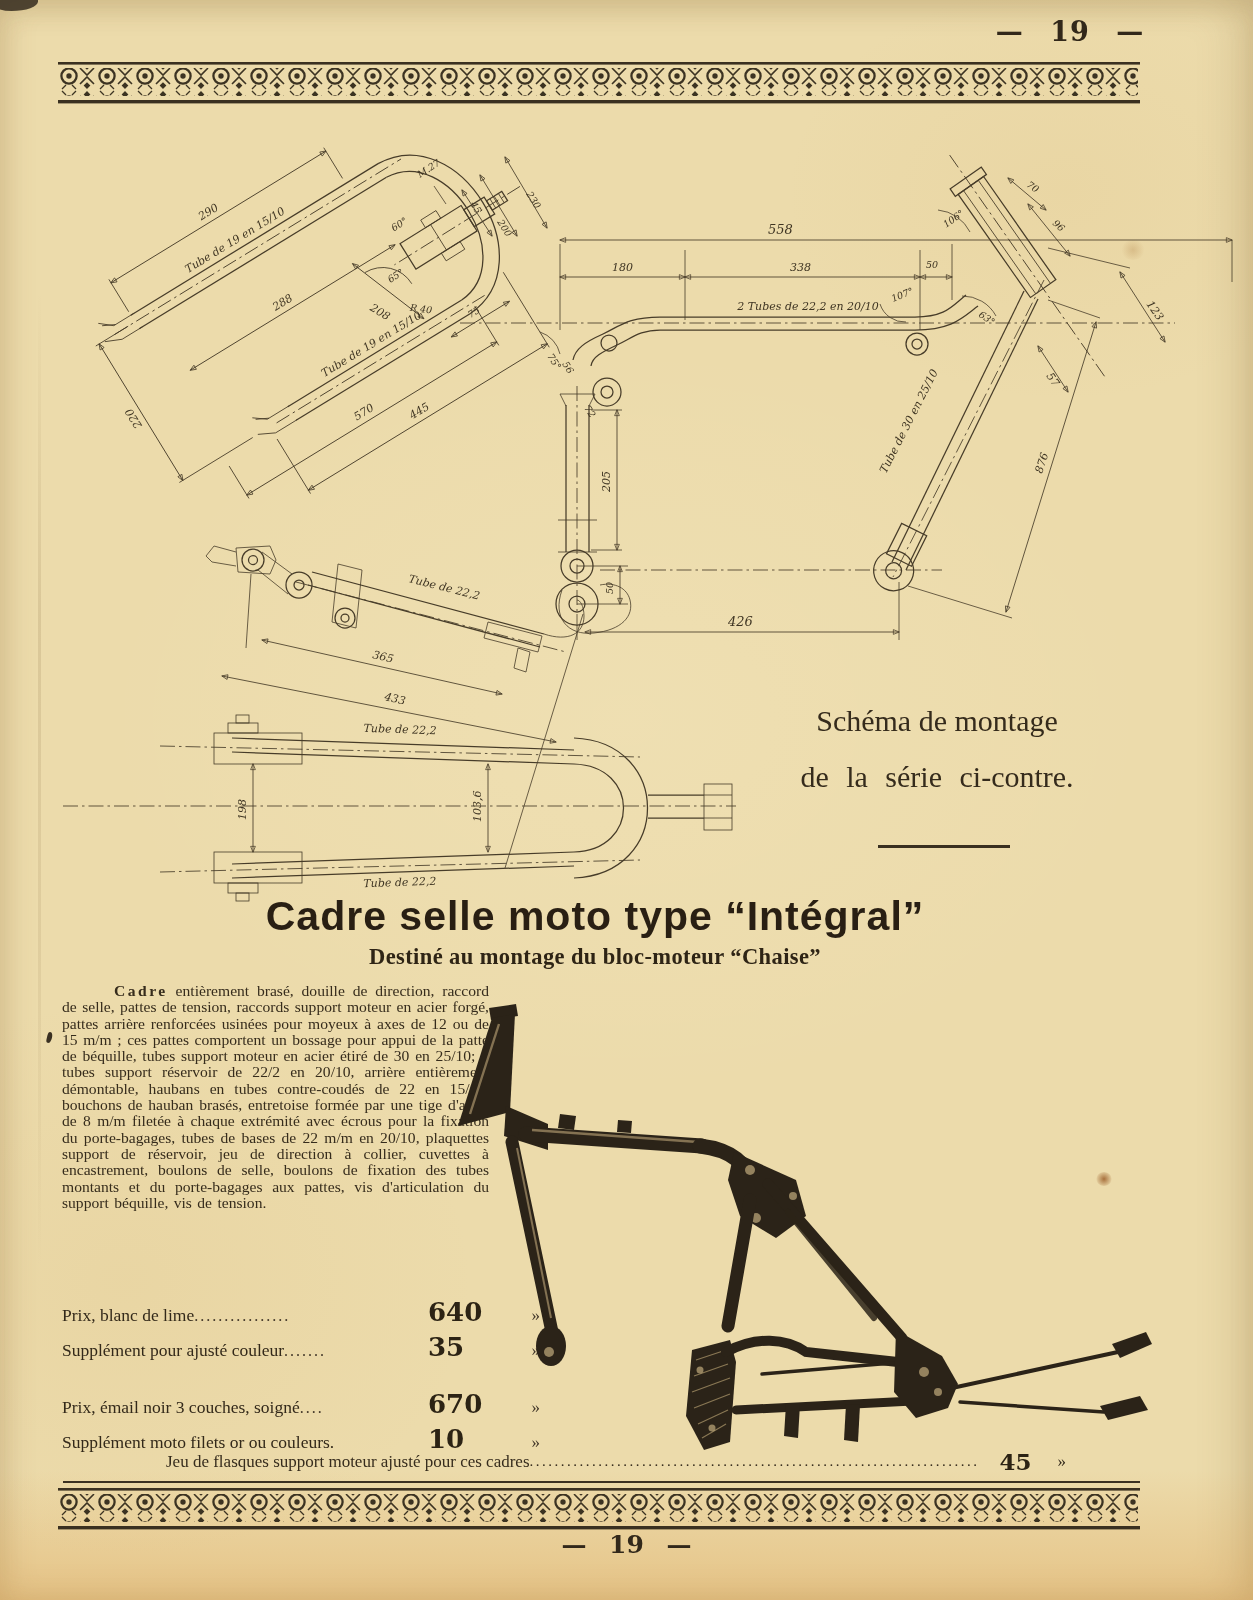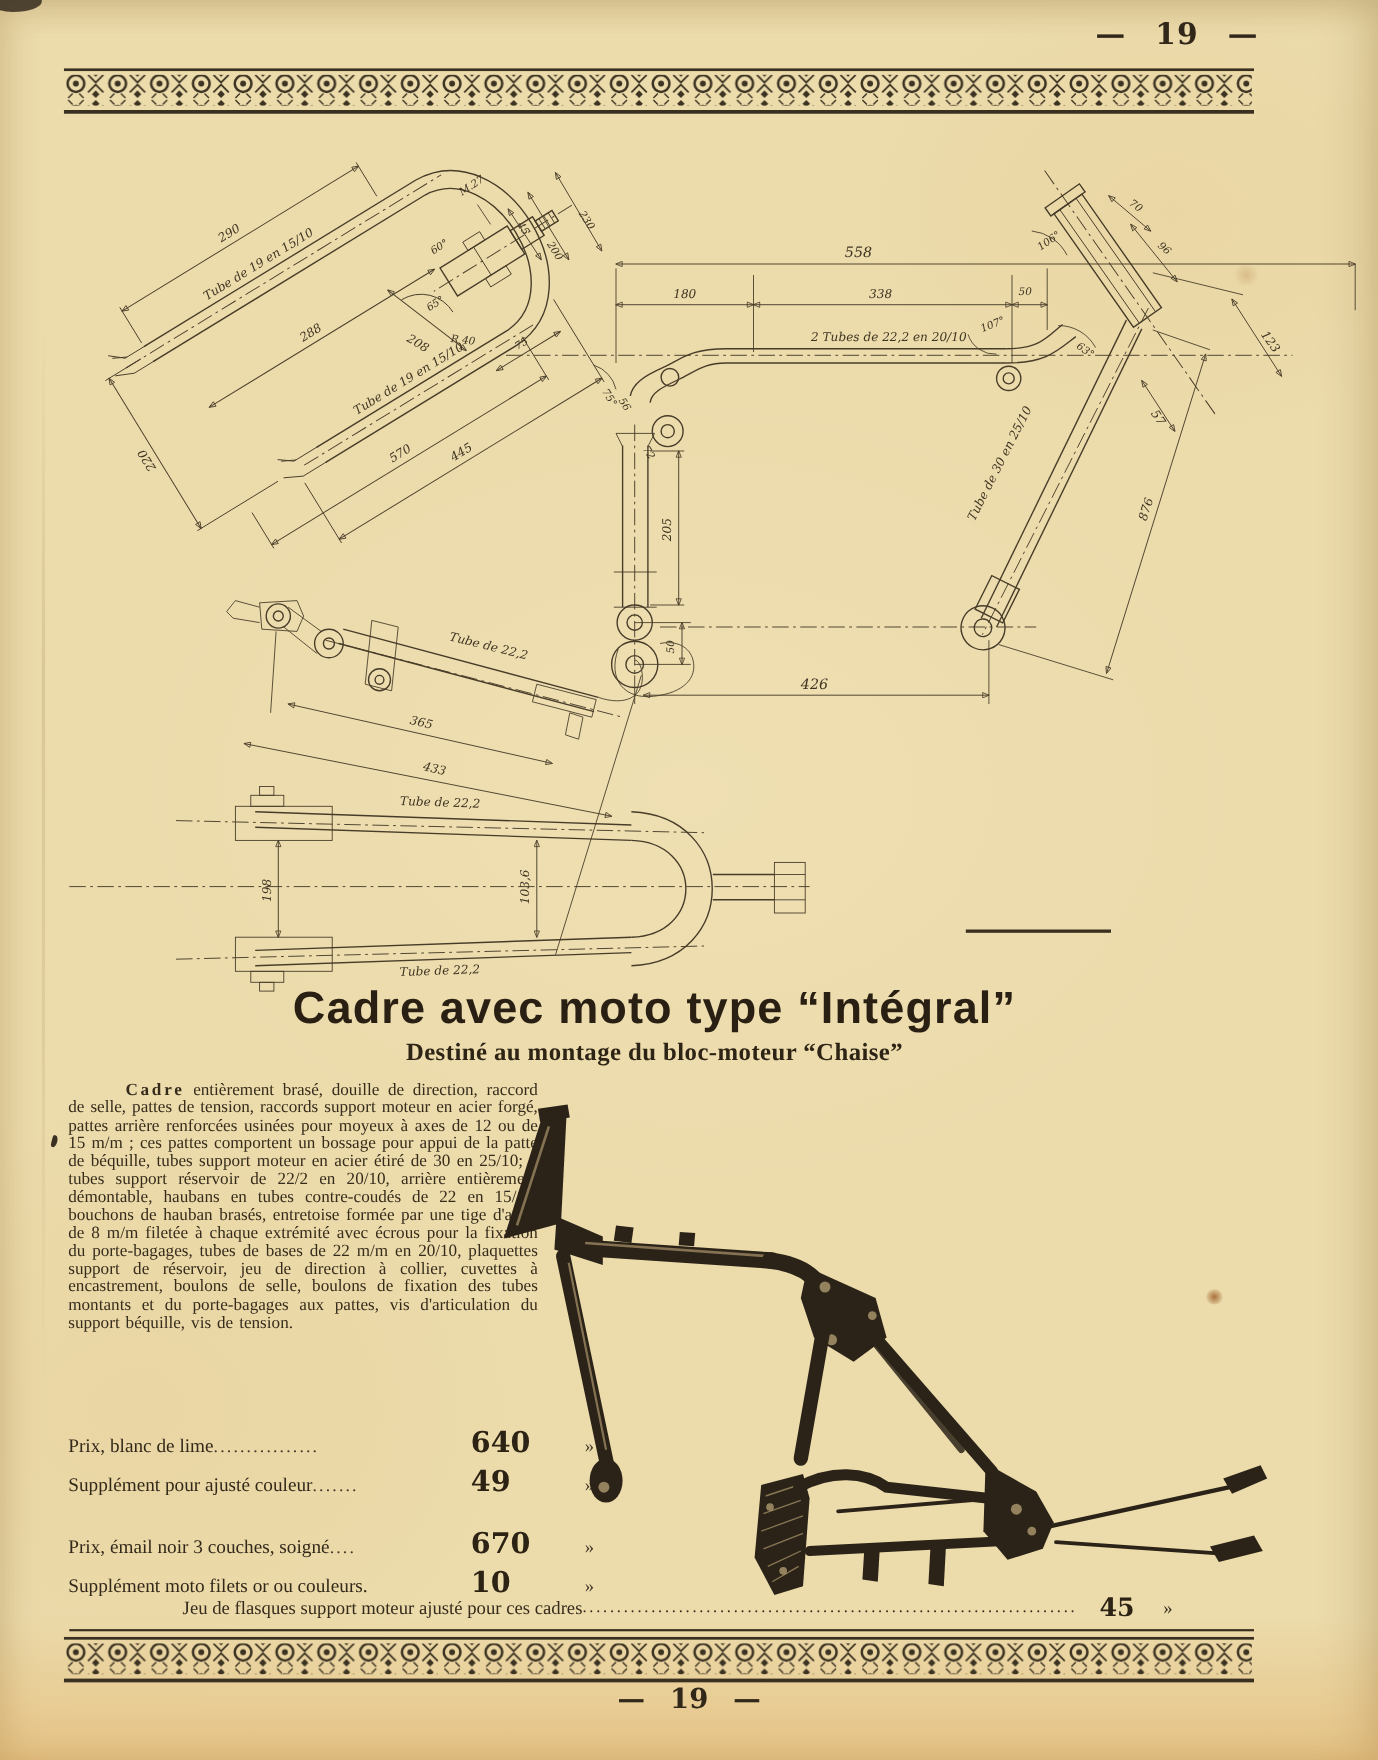--- a/index.html
+++ b/index.html
@@ -318,38 +318,42 @@
         <rect class="tl" x="236" y="893" width="13" height="8"></rect>
       <line class="dim" x1="253" y1="764" x2="253" y2="852"></line>
       <text transform="translate(246,820) rotate(-90)">198</text>
       <line class="dim" x1="488" y1="764" x2="488" y2="852"></line>
       <text transform="translate(481,822) rotate(-90)">103,6</text>
       <text class="mid" transform="translate(400,733) rotate(2)">Tube de 22,2</text>
       <text class="mid" transform="translate(400,886) rotate(-2)">Tube de 22,2</text>
     </g>
   </svg>
 
+  <div class="note">
+    <div class="l1">Schéma de montage</div>
+    <div class="l2">de la série ci-contre.</div>
+  </div>
   <div class="rule note-rule"></div>
 
-  <div class="title">Cadre avec moto type “Intégral”</div>
+  <div class="title">Cadre selle moto type “Intégral”</div>
   <div class="subtitle">Destiné au montage du bloc-moteur “Chaise”</div>
 
   <div class="body-col"><span class="lead">Cadre</span><span> entièrement brasé, douille de direction, raccord de selle, pattes de tension, raccords support moteur en acier forgé, pattes arrière renforcées usinées pour moyeux à axes de 12 ou de 15 m/m ; ces pattes comportent un bossage pour appui de la patte de béquille, tubes support moteur en acier étiré de 30 en 25/10; 2 tubes support réservoir de 22/2 en 20/10, arrière entièrement démontable, haubans en tubes contre-coudés de 22 en 15/10, bouchons de hauban brasés, entretoise formée par une tige d'acier de 8 m/m filetée à chaque extrémité avec écrous pour la fixation du porte-bagages, tubes de bases de 22 m/m en 20/10, plaquettes support de réservoir, jeu de direction à collier, cuvettes à encastrement, boulons de selle, boulons de fixation des tubes montants et du porte-bagages aux pattes, vis d'articulation du support béquille, vis de tension.</span></div>
 
   <div class="prices">
     <div class="price-row">
       <span class="lab">Prix, blanc de lime</span>
       <span class="dots">................</span>
       <span class="val">640</span>
       <span class="unit">»</span>
     </div>
     <div class="price-row">
       <span class="lab">Supplément pour ajusté couleur</span>
       <span class="dots">.......</span>
-      <span class="val">49</span>
+      <span class="val">35</span>
       <span class="unit">»</span>
     </div>
     <div class="price-gap"></div>
     <div class="price-row">
       <span class="lab">Prix, émail noir 3 couches, soigné</span>
       <span class="dots">....</span>
       <span class="val">670</span>
       <span class="unit">»</span>
     </div>
     <div class="price-row">

